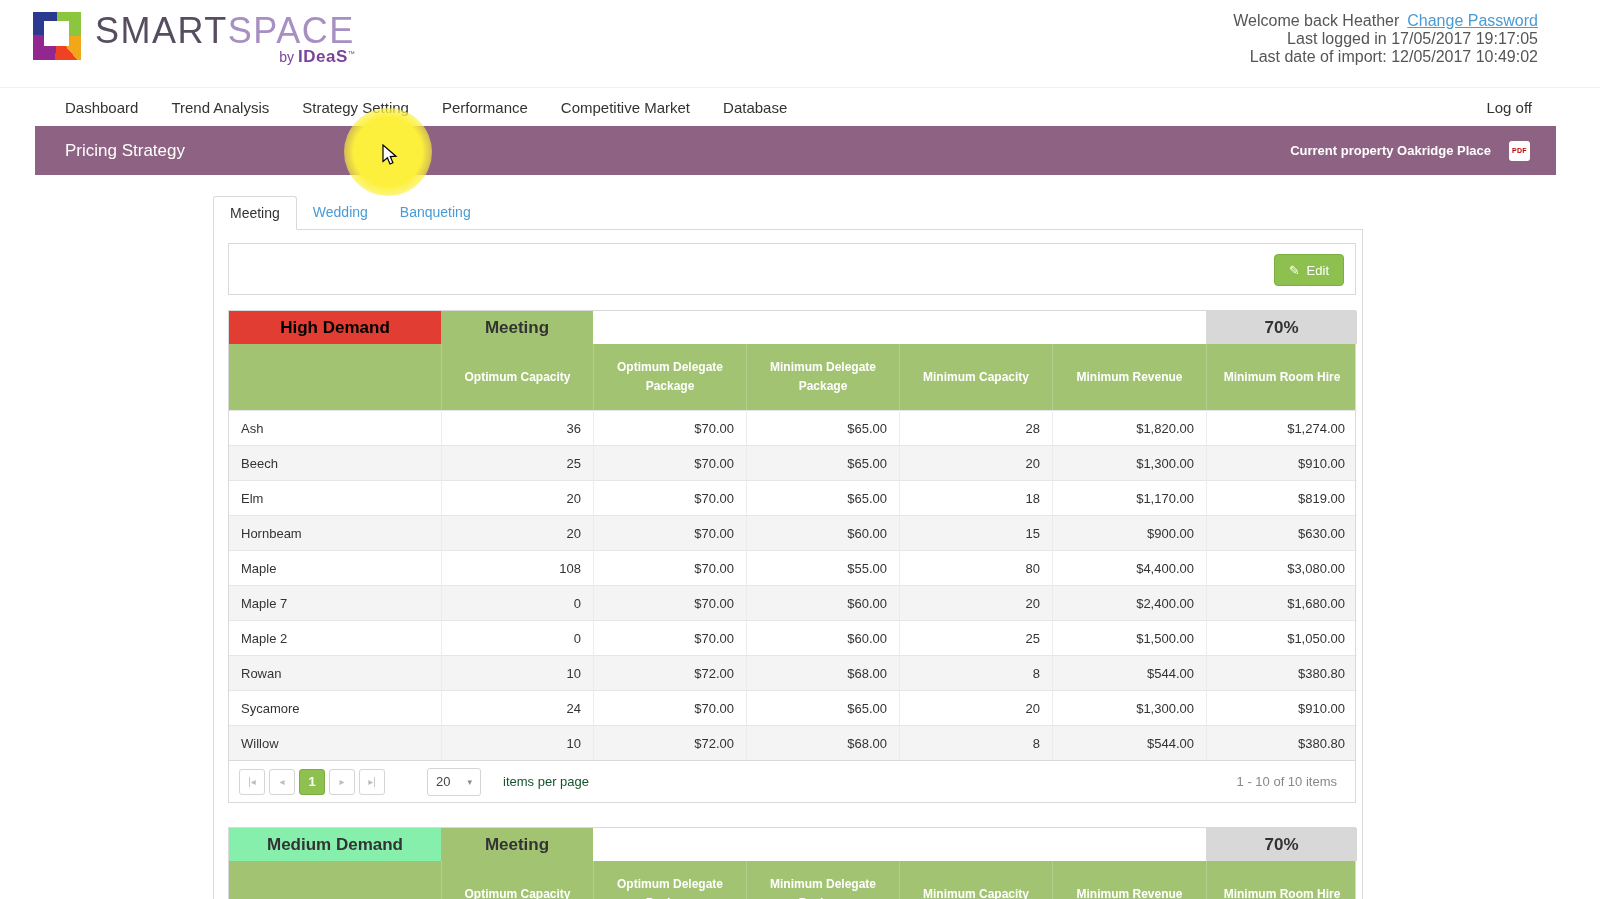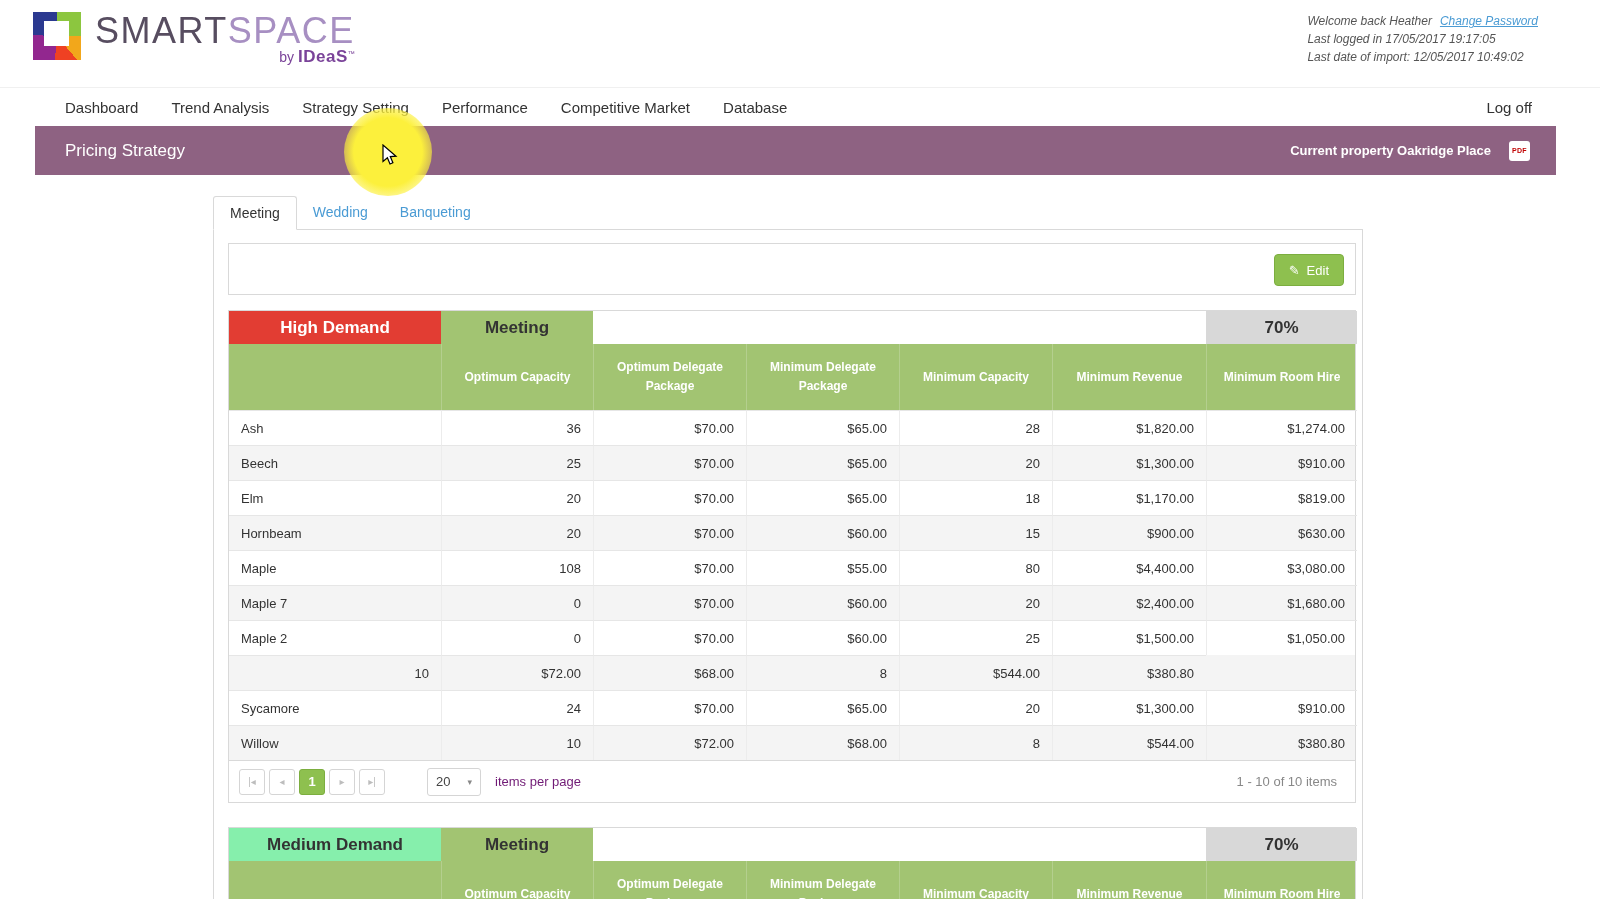--- a/index.html
+++ b/index.html
@@ -13,21 +13,21 @@
   .top { height:88px; position:relative; border-bottom:1px solid #f0f0f0; background:#fff; }
   .logo { position:absolute; left:33px; top:12px; display:flex; gap:14px; align-items:flex-start; cursor:pointer; }
   .logo-mark { width:48px; height:48px; position:relative;
     background:conic-gradient(#8cc63f 0 90deg, #f2a71b 90deg 140deg, #ef4123 140deg 185deg, #92278f 185deg 272deg, #2b3990 272deg 360deg); }
   .logo-inner { position:absolute; left:11px; top:9px; width:25px; height:25px; background:#fff; }
   .logo-word { font-size:36px; letter-spacing:1.5px; line-height:38px; font-weight:500; color:#574d60; }
   .logo-word .lt { color:#a78fc2; font-weight:400; }
   .logo-by { text-align:right; font-size:14px; color:#7a4399; margin-top:-3px; }
   .logo-by .ideas { font-weight:700; font-size:17px; letter-spacing:0.5px; }
   .logo-by sup { font-size:7px; }
-  .user-info { position:absolute; right:62px; top:12px; text-align:left; font-size:12px; color:#555; line-height:18px;font-style:italic; }
+  .user-info { position:absolute; right:62px; top:12px; text-align:right; font-size:16px; color:#555; line-height:18px; }
   .user-info a { color:var(--link_blue,#4a9bd4); text-decoration:underline; cursor:pointer; margin-left:8px; }
 
   
   .nav { height:38px; display:flex; align-items:center; padding:0 68px 0 65px; gap:33px; font-size:15px; color:#333; background:#fff; }
   .nav-item { cursor:pointer; white-space:nowrap; }
   .logoff { margin-left:auto; cursor:pointer; }
 
   
   .banner { margin:0 44px 0 35px; height:49px; background:var(--banner_bg,#8e6282); display:flex; align-items:center; color:#fff; }
   .banner-title { padding-left:30px; font-size:17px; }
@@ -72,21 +72,21 @@
   .trow .td + .td { border-left:1px solid #ececec; }
 
   
   .pager { border-top:1px solid #d9d9d9; height:42px; display:flex; align-items:center; padding:0 10px; gap:4px; color:#555; background:#fff; }
   .pbtn { width:26px; height:26px; border:1px solid #d5d5d5; background:#fff; border-radius:3px;
     display:flex; align-items:center; justify-content:center; color:#bdbdbd; font-size:10px; cursor:pointer; }
   .pbtn.current { background:var(--accent_green,#8ec04f); border-color:#7cae3f; color:#fff; font-weight:bold; font-size:13px; }
   .page-size { margin-left:38px; width:54px; height:28px; border:1px solid #d5d5d5; border-radius:3px;
     display:flex; align-items:center; justify-content:space-between; padding:0 8px; color:#444; cursor:pointer; background:#fff; font-size:13px; }
   .page-size .caret { font-size:9px; color:#888; }
-  .items-label { margin-left:10px; font-size:13px; color:#701a75; }
+  .items-label { margin-left:18px; font-size:13px; color:#14532d; }
   .range { margin-left:auto; font-size:13px; color:#888; padding-right:8px; }
 
   
   .click-circle { position:absolute; left:344px; top:108px; width:88px; height:88px; border-radius:50%; z-index:5; pointer-events:none;
     background:radial-gradient(circle, var(--highlight_yellow,#fcf03c) 55%, rgba(252,240,60,0.55) 74%, rgba(252,240,60,0) 100%); }
   .cursor { position:absolute; left:382px; top:144px; z-index:6; pointer-events:none; }
 </style>
 </head>
 <body>
 
@@ -146,21 +146,21 @@
 
       <div class="toolbar">
         <button class="edit-btn">
           <span class="pencil">✎</span>
           <span>Edit</span>
         </button>
       </div>
 
       <div class="ktable">
         <div class="band">
-          <div class="demand-cell" style="background: rgb(226, 61, 51); color: #ffffff;">High Demand</div>
+          <div class="demand-cell" style="background: rgb(226, 61, 51); color: #000000;">High Demand</div>
           <div class="segment-cell">Meeting</div>
           <div class="band-blank"></div>
           <div class="percent-cell">70%</div>
         </div>
         <div class="col-headers grid-row">
             <div class="ch first"></div>
             <div class="ch">Optimum Capacity</div>
             <div class="ch">Optimum Delegate Package</div>
             <div class="ch">Minimum Delegate Package</div>
             <div class="ch">Minimum Capacity</div>
@@ -225,20 +225,21 @@
             <div class="trow grid-row">
               <div class="td name">Maple 2</div>
               <div class="td num">0</div>
               <div class="td num">$70.00</div>
               <div class="td num">$60.00</div>
               <div class="td num">25</div>
               <div class="td num">$1,500.00</div>
               <div class="td num">$1,050.00</div>
             </div>
             <div class="trow grid-row">
+              <div class="td name">Rowan</div>
               <div class="td num">10</div>
               <div class="td num">$72.00</div>
               <div class="td num">$68.00</div>
               <div class="td num">8</div>
               <div class="td num">$544.00</div>
               <div class="td num">$380.80</div>
             </div>
             <div class="trow grid-row">
               <div class="td name">Sycamore</div>
               <div class="td num">24</div>

